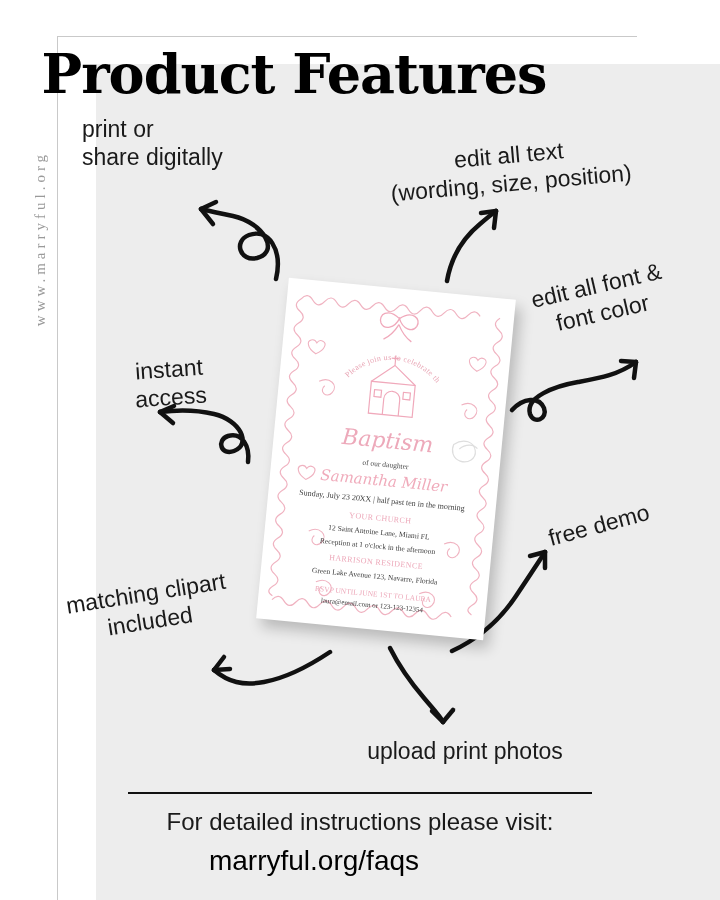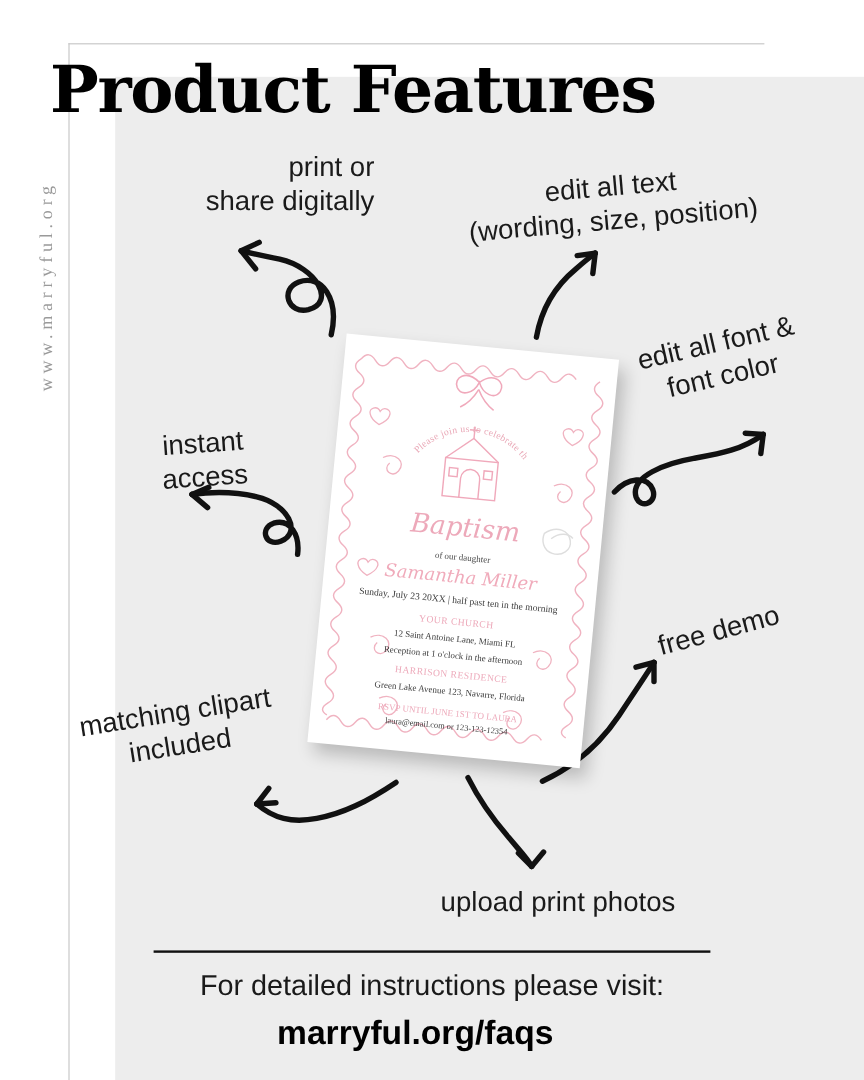--- a/index.html
+++ b/index.html
@@ -75,21 +75,21 @@
 
   
   .feat {
     position: absolute;
     font-size: 23px;
     line-height: 1.2;
     color: #1a1a1a;
     white-space: pre-line;
     font-family: "Liberation Sans", sans-serif;
   }
-  .f-print   { left: 82px;  top: 126px; width: 230px; text-align: right; }
+  .f-print   { left: 82px;  top: 116px; width: 230px; text-align: left; }
   .f-edit    { left: 360px; top: 142px; width: 300px; text-align: center; transform: rotate(-5deg); }
   .f-font    { left: 492px; top: 272px; width: 215px; text-align: center; transform: rotate(-13deg); }
   .f-instant { left: 90px;  top: 356px; width: 160px; text-align: center; transform: rotate(-4deg); }
   .f-demo    { left: 546px; top: 502px; width: 180px; text-align: left; transform: rotate(-15deg); }
   .f-clip    { left: 28px;  top: 580px; width: 240px; text-align: center; transform: rotate(-9deg); }
   .f-upload  { left: 300px; top: 738px; width: 330px; text-align: center; }
 
   
   .arrows {
     position: absolute;
@@ -209,23 +209,22 @@
     font-size: 24px;
     color: #1a1a1a;
   }
   .footer-line2 {
     position: absolute;
     left: 0;
     top: 845px;
     width: 628px;
     text-align: center;
     font-size: 28px;
-    font-weight: 700;
+    font-weight: 400;
     color: #000000;
-    padding-left: 32px;
   }
 </style>
 </head>
 <body>
 
 <div class="bg-panel"></div>
 <div class="rule-v"></div>
 <div class="rule-h"></div>
 
 <div class="side-url">www.marryful.org</div>

